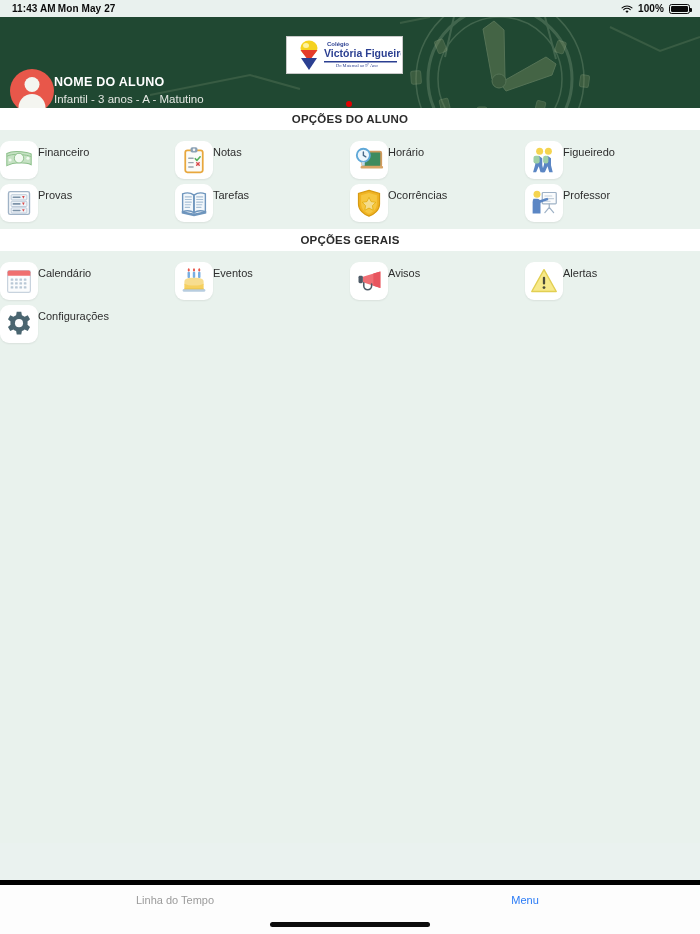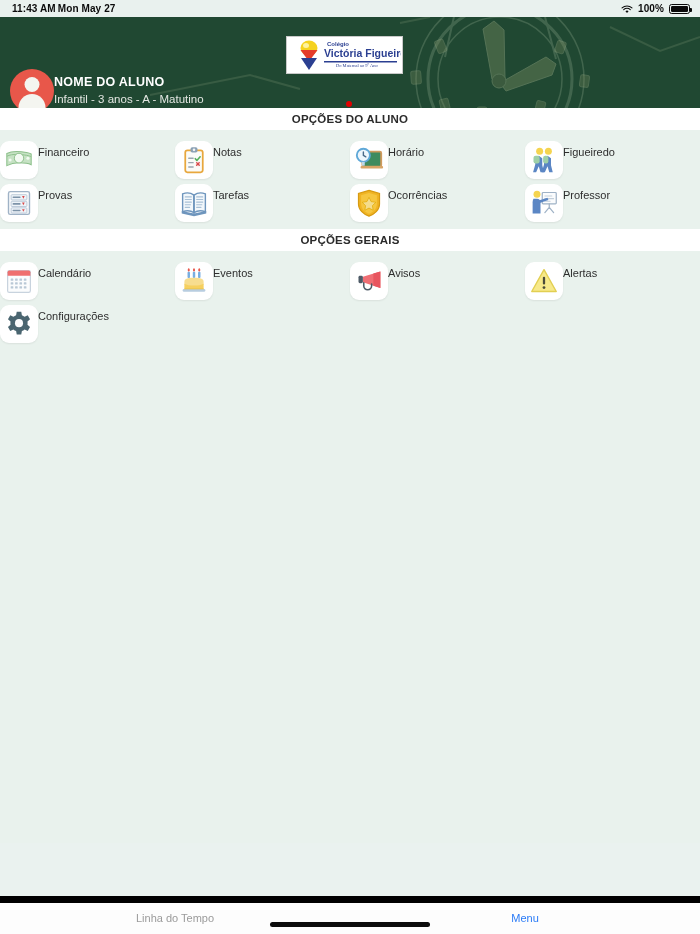--- a/index.html
+++ b/index.html
@@ -154,23 +154,23 @@
   
   .page-fill {
     background:#e9f2ed;
     height:493px;
   }
 
   
   .tabbar {
     position:absolute;
     left:0; right:0; bottom:0;
-    height:38px;
+    height:54px;
     background:#fdfdfd;
-    border-top:7px solid #000000;
+    border-top:5px solid #000000;
   }
   .tabs {
     display:flex;
     height:30px;
     align-items:center;
   }
   .tab {
     flex:1;
     text-align:center;
     font-size:11px;

